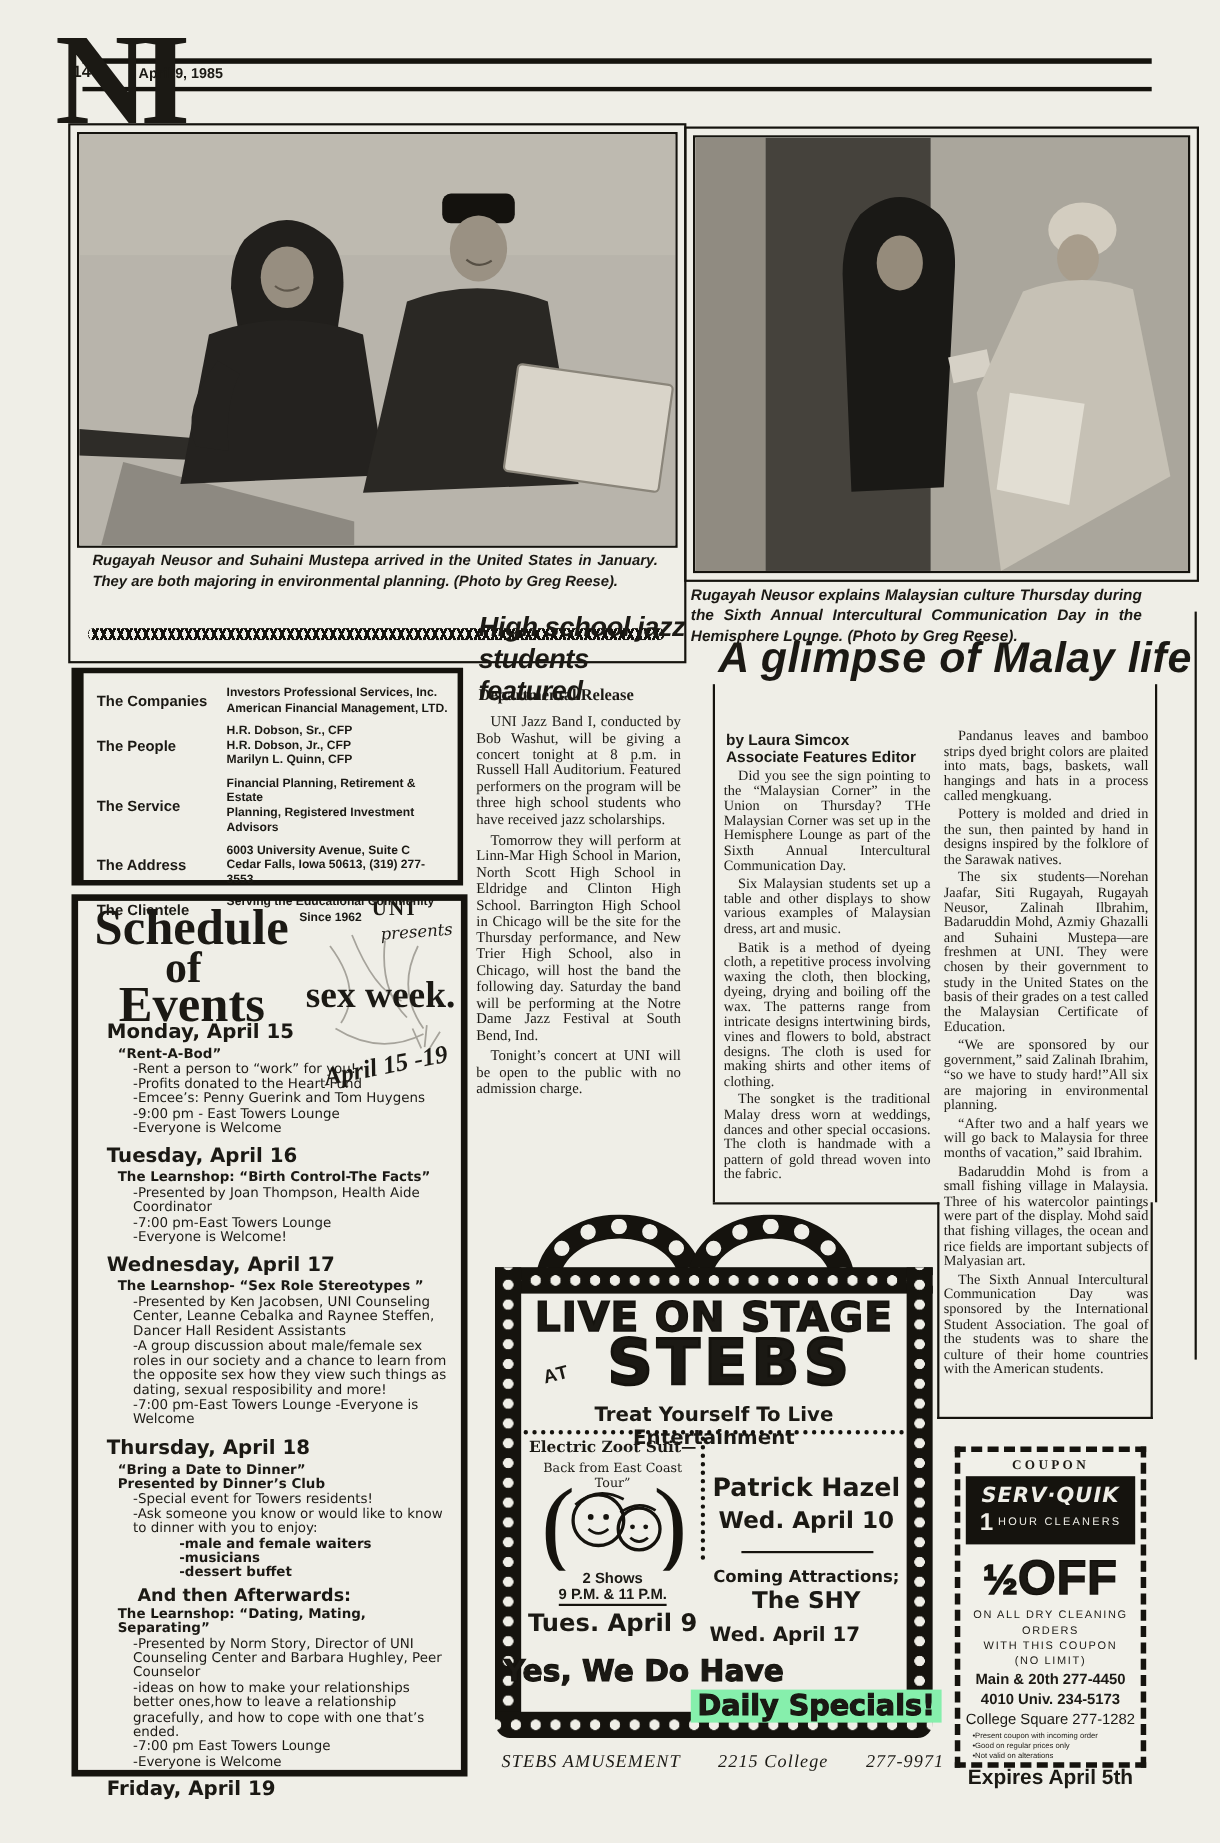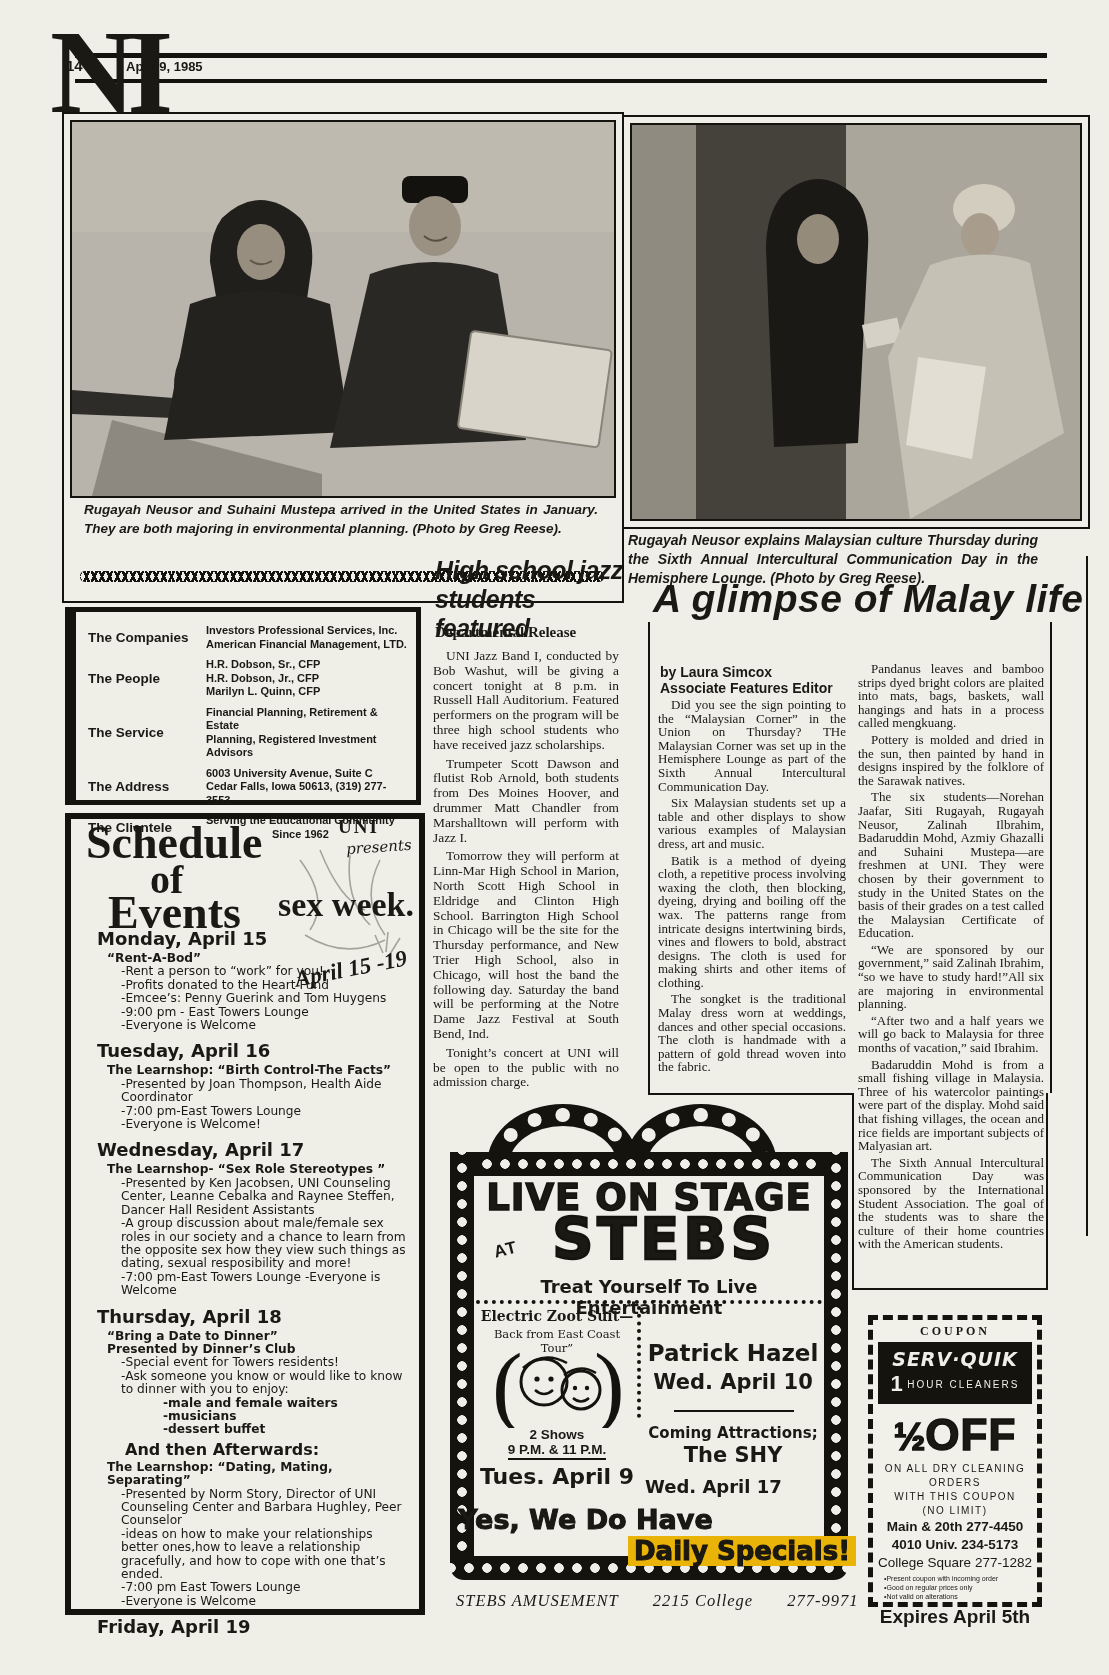--- a/index.html
+++ b/index.html
@@ -93,21 +93,21 @@
   #ezs-times{left:478px;top:1442px;width:158px;text-align:center;font-size:13.5px;font-weight:bold;}
   #ezs-times span{border-bottom:2px solid #15130e;padding-bottom:1px;}
   #ezs-date{left:478px;top:1464px;width:158px;text-align:center;font-size:22px;}
   #ph-act{left:645px;top:1340px;width:176px;text-align:center;font-size:23px;}
   #ph-date{left:645px;top:1370px;width:176px;text-align:center;font-size:21px;}
   #ph-rule{left:674px;top:1410px;width:120px;border-top:2.5px solid #15130e;}
   #ca-label{left:645px;top:1424px;width:176px;text-align:center;font-size:15px;}
   #ca-act{left:645px;top:1443px;width:176px;text-align:center;font-size:21px;}
   #ca-date{left:645px;top:1476px;width:176px;text-align:left;font-size:18px;}
   #stebs-yes{left:458px;top:1504px;font-size:27px;-webkit-text-stroke:1px #15130e;}
-  #stebs-daily{left:628px;top:1536px;font-size:26px;background:#eab308;padding:0 6px;-webkit-text-stroke:1px #15130e;}
+  #stebs-daily{left:628px;top:1536px;font-size:26px;background:#86efac;padding:0 6px;-webkit-text-stroke:1px #15130e;}
   #stebs-footer{left:456px;top:1591px;font-family:"Liberation Serif",serif;font-style:italic;font-size:16.5px;letter-spacing:1px;}
   #stebs-footer span{margin-right:34px;}
   
   #coupon{left:868px;top:1315px;width:174px;height:292px;border:5px dashed #15130e;box-sizing:border-box;text-align:center;padding:4px 3px;background:#f1f0e9;}
   .cp-header{font-family:"Liberation Serif",serif;font-size:12px;font-weight:bold;letter-spacing:3px;}
   .cp-brandbox{background:#15130e;color:#efeee7;margin:3px 2px 0;padding:6px 2px 7px;}
   .cp-brand{font-family:"DejaVu Sans",sans-serif;font-size:19px;font-weight:bold;font-style:italic;letter-spacing:1px;}
   .cp-brand-sub{margin-top:1px;}
   .cp-brand-num{font-size:22px;font-weight:bold;vertical-align:middle;}
   .cp-brand-txt{font-size:10px;letter-spacing:2px;vertical-align:middle;}
@@ -254,21 +254,20 @@
     <div class="day">Friday, April 19</div>
   </div>
 
 <div class="abs" id="jazz-title">
   <div>High school jazz</div>
   <div>students featured</div>
 </div>
 <div class="abs" id="jazz-byline">Departmental Release</div>
 <div class="abs" id="jazz-paras">
     <p class="body-p">UNI Jazz Band I, conducted by Bob Washut, will be giving a concert tonight at 8 p.m. in Russell Hall Auditorium. Featured performers on the program will be three high school students who have received jazz scholarships.</p>
-    <p class="body-p">Trumpeter Scott Dawson and flutist Rob Arnold, both students from Des Moines Hoover, and drummer Matt Chandler from Marshalltown will perform with Jazz I.</p>
     <p class="body-p">Tomorrow they will perform at Linn-Mar High School in Marion, North Scott High School in Eldridge and Clinton High School. Barrington High School in Chicago will be the site for the Thursday performance, and New Trier High School, also in Chicago, will host the band the following day. Saturday the band will be performing at the Notre Dame Jazz Festival at South Bend, Ind.</p>
     <p class="body-p">Tonight’s concert at UNI will be open to the public with no admission charge.</p>
   </div>
 
 <div class="abs" id="malay-headline">A glimpse of Malay life</div>
 <div class="abs" id="malay-boxA"></div>
 <div class="abs" id="malay-boxB"></div>
 <div class="abs ink" id="malay-colA-bottom"></div>
 <div class="abs" id="malay-byline">
   <div>by Laura Simcox</div>

